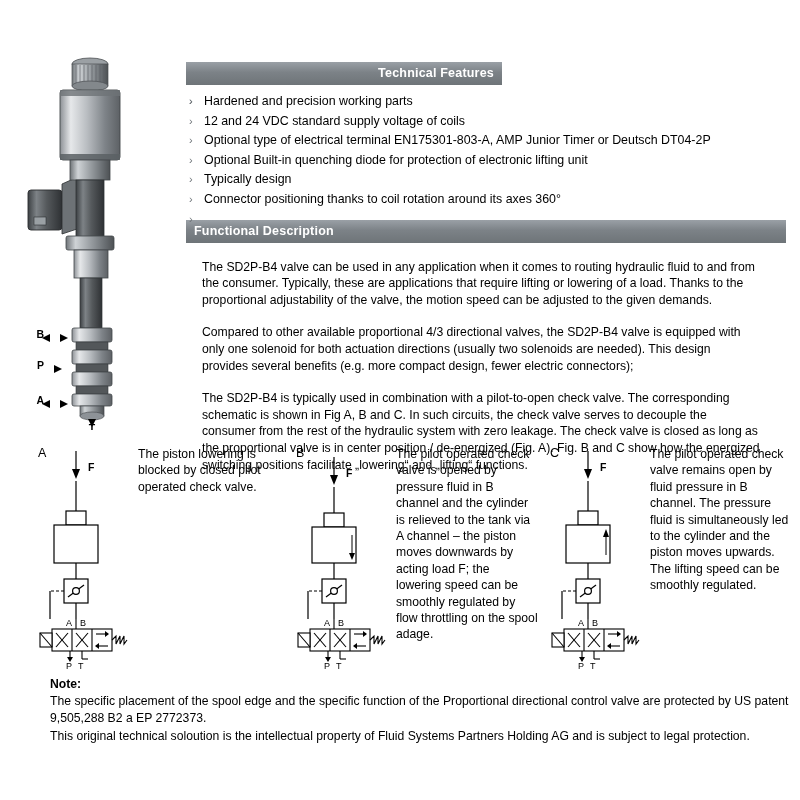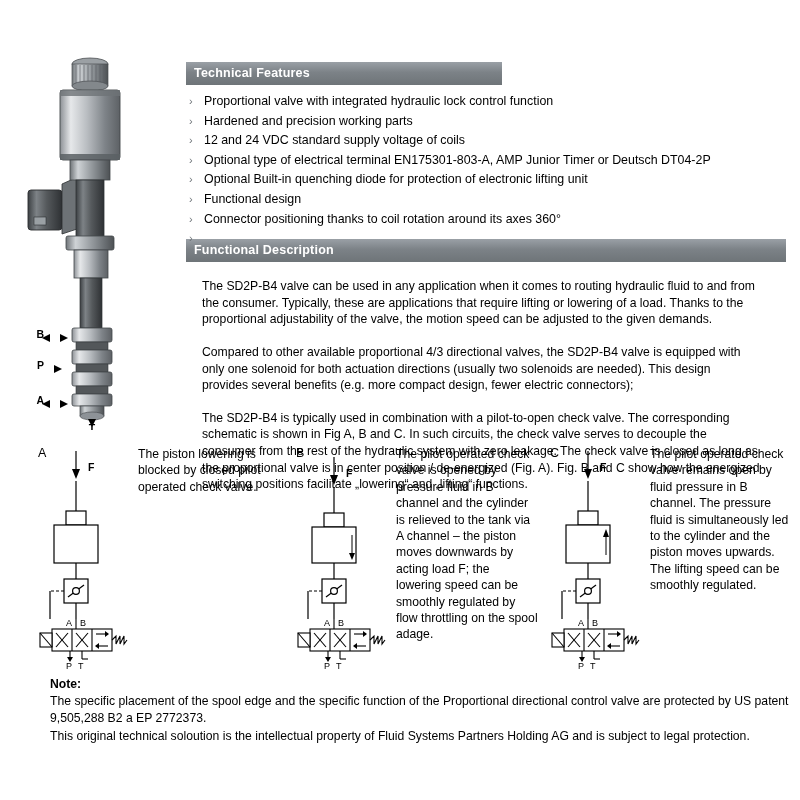--- a/index.html
+++ b/index.html
@@ -38,21 +38,21 @@
     width: 600px;
   }
   .section-bar {
     background: linear-gradient(to bottom, #9aa0a6 0%, #7c8287 45%, #6e7478 100%);
     color: #ffffff;
     font-size: 12.5px;
     font-weight: bold;
     padding: 4px 8px 5px 8px;
     letter-spacing: 0.2px;
   }
-  .section-bar.narrow { width: 300px; }
+  .section-bar.narrow { width: 300px; text-align: right; }
   .section-bar.wide   { width: 584px; padding-left: 8px; }
 
   .feat-list {
     margin: 7px 0 0 0;
     padding: 0;
     list-style: none;
     font-size: 12.4px;
     line-height: 19.6px;
   }
   .feat-list li {
@@ -225,26 +225,26 @@
         <path d="M70 369 L78 369 L74 377 Z" fill="#000"></path>
       </g>
     </svg>
   </div>
 
   <div class="right-col">
 
     <div class="section-bar narrow">Technical Features</div>
 
     <ul class="feat-list">
-      <li><span class="chev">›</span><span>Proportional valve with integrated hydraulic lock control function</span></li>
+      <li><span class="chev">›</span></li>
       <li><span class="chev">›</span><span>Hardened and precision working parts</span></li>
       <li><span class="chev">›</span><span>12 and 24 VDC standard supply voltage of coils</span></li>
       <li><span class="chev">›</span><span>Optional type of electrical terminal EN175301-803-A, AMP Junior Timer or Deutsch DT04-2P</span></li>
       <li><span class="chev">›</span><span>Optional Built-in quenching diode for protection of electronic lifting unit</span></li>
-      <li><span class="chev">›</span><span>Functional design</span></li>
+      <li><span class="chev">›</span><span>Typically design</span></li>
       <li><span class="chev">›</span><span>Connector positioning thanks to coil rotation around its axes 360°</span></li>
       <li><span class="chev">›</span></li>
     </ul>
 
     <div style="height:10px"></div>
 
     <div class="section-bar wide">Functional Description</div>
 
     <div class="desc">
       <p>The SD2P-B4 valve can be used in any application when it comes to routing hydraulic fluid to and from the consumer. Typically, these are applications that require lifting or lowering of a load. Thanks to the proportional adjustability of the valve, the motion speed can be adjusted to the given demands.</p>

